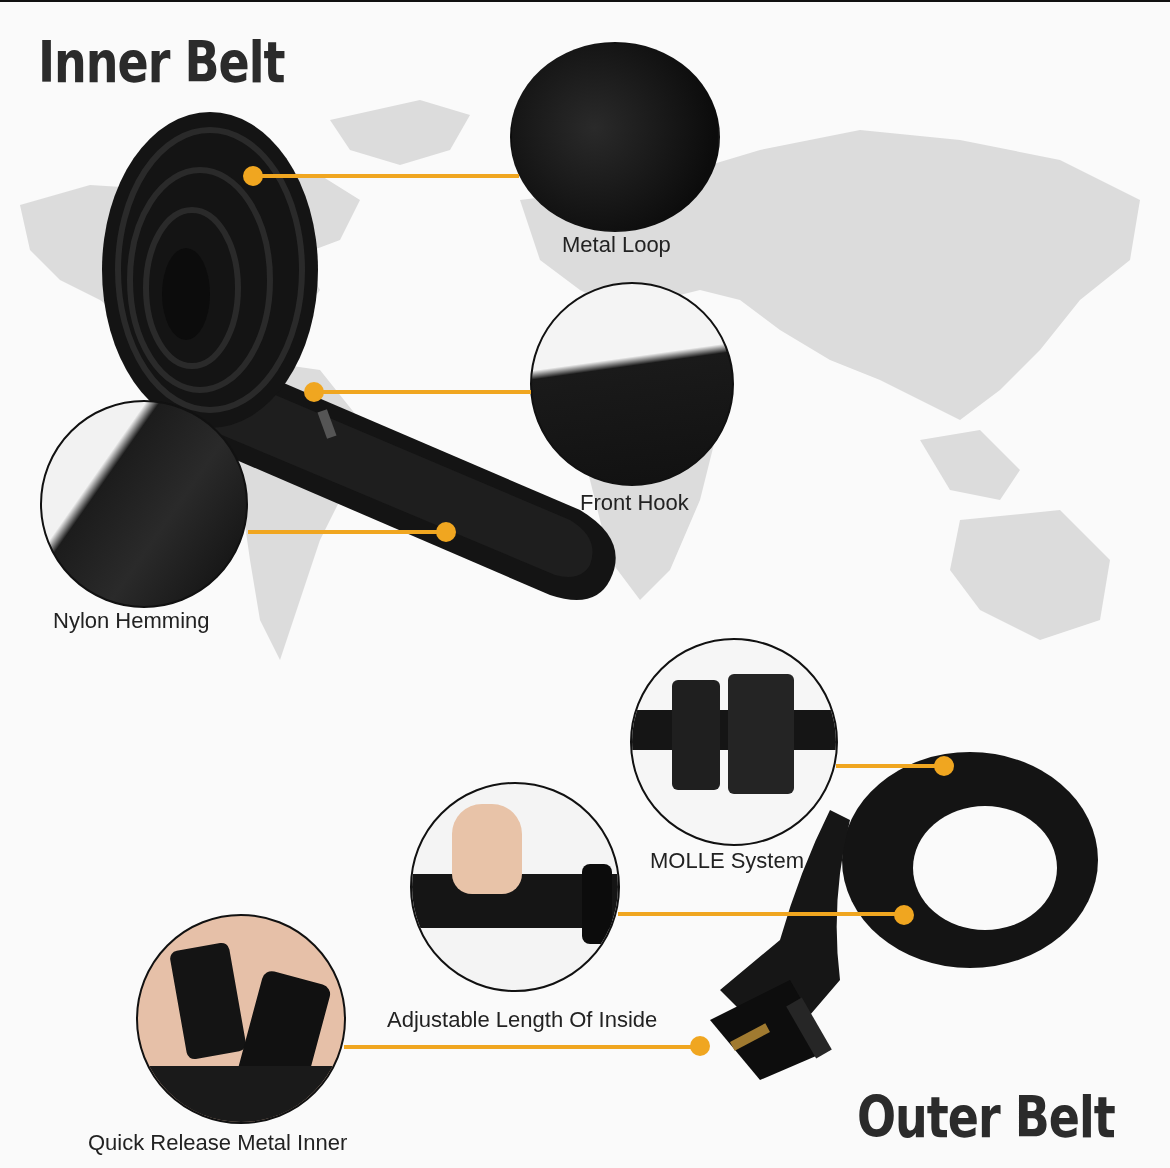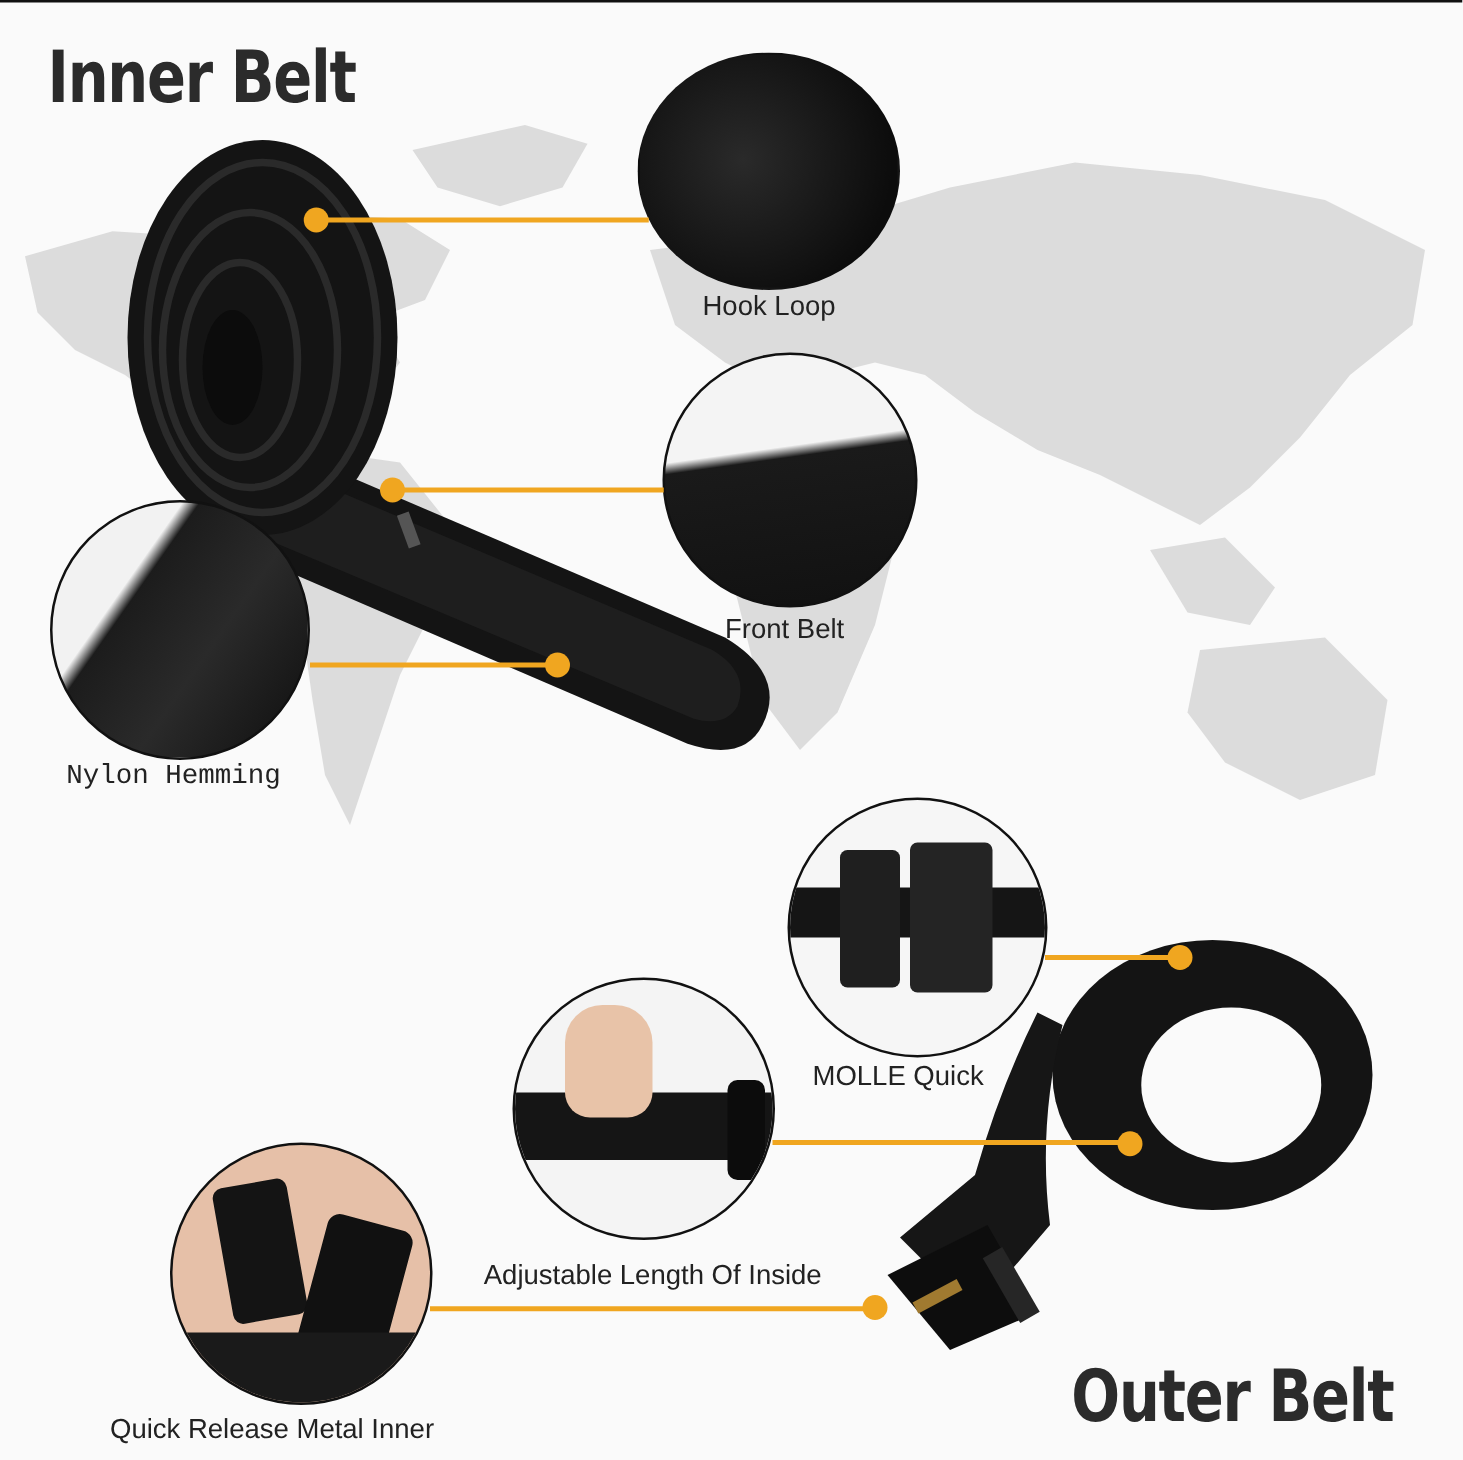--- a/index.html
+++ b/index.html
@@ -42,49 +42,49 @@
   <ellipse cx="110" cy="160" rx="92" ry="140" fill="none" stroke="#2a2a2a" stroke-width="6"></ellipse>
   <ellipse cx="100" cy="170" rx="70" ry="110" fill="none" stroke="#2a2a2a" stroke-width="6"></ellipse>
   <ellipse cx="92" cy="178" rx="46" ry="78" fill="none" stroke="#2a2a2a" stroke-width="6"></ellipse>
   <ellipse cx="86" cy="184" rx="24" ry="46" fill="#0c0c0c"></ellipse>
   <rect x="222" y="300" width="10" height="28" fill="#555" transform="rotate(-20 227 314)"></rect>
 </svg>
 
 <div class="circle" style="left:510px;top:42px;width:210px;height:190px;border-color:transparent;background:radial-gradient(circle at 40% 45%,#2a2a2a,#0c0c0c 75%);"></div>
 <div class="line" style="left:254px;top:174px;width:265px;"></div>
 <div class="dot" style="left:243px;top:166px;"></div>
-<div class="label" style="left:562px;top:232px;">Hook Loop</div>
+<div class="label" style="left:562px;top:232px;">Metal Loop</div>
 
 <div class="circle" style="left:530px;top:282px;width:204px;height:204px;background:linear-gradient(172deg,#f4f4f4 0%,#f4f4f4 38%,#1a1a1a 42%,#111 100%);"></div>
 <div class="line" style="left:313px;top:390px;width:218px;"></div>
 <div class="dot" style="left:304px;top:382px;"></div>
-<div class="label" style="left:580px;top:490px;">Front Belt</div>
+<div class="label" style="left:580px;top:490px;">Front Hook</div>
 
 <div class="circle" style="left:40px;top:400px;width:208px;height:208px;background:linear-gradient(125deg,#f2f2f2 0%,#f2f2f2 30%,#1c1c1c 34%,#2a2a2a 60%,#0e0e0e 100%);"></div>
 <div class="line" style="left:248px;top:530px;width:200px;"></div>
 <div class="dot" style="left:436px;top:522px;"></div>
-<div class="label" style="left:53px;top:608px;font-family:Liberation Mono, monospace;">Nylon Hemming</div>
+<div class="label" style="left:53px;top:608px;">Nylon Hemming</div>
 
 <svg class="belt-roll" style="left:640px;top:750px;" width="470" height="340" viewBox="0 0 470 340">
   <ellipse cx="330" cy="110" rx="128" ry="108" fill="#141414"></ellipse>
   <ellipse cx="345" cy="118" rx="72" ry="62" fill="#fafafa"></ellipse>
   <path d="M210 70 Q190 150 200 230 L140 300 L80 240 L140 190 Q160 120 190 60 Z" fill="#161616"></path>
   <path d="M70 270 L150 230 L190 300 L120 330 Z" fill="#0d0d0d"></path>
   <rect x="160" y="248" width="18" height="60" fill="#262626" transform="rotate(-30 169 278)"></rect>
   <rect x="90" y="282" width="40" height="10" fill="#a07a30" transform="rotate(-28 110 287)"></rect>
 </svg>
 
 <div class="circle" style="left:630px;top:638px;width:208px;height:208px;background:#f6f6f6;">
   <div style="position:absolute;left:0;top:70px;width:208px;height:40px;background:#151515;"></div>
   <div style="position:absolute;left:40px;top:40px;width:48px;height:110px;background:#1f1f1f;border-radius:6px;"></div>
   <div style="position:absolute;left:96px;top:34px;width:66px;height:120px;background:#242424;border-radius:6px;"></div>
 </div>
 <div class="line" style="left:836px;top:764px;width:108px;"></div>
 <div class="dot" style="left:934px;top:756px;"></div>
-<div class="label" style="left:650px;top:848px;">MOLLE Quick</div>
+<div class="label" style="left:650px;top:848px;">MOLLE System</div>
 
 <div class="circle" style="left:410px;top:782px;width:210px;height:210px;background:#f4f4f4;">
   <div style="position:absolute;left:0;top:90px;width:210px;height:54px;background:#151515;"></div>
   <div style="position:absolute;left:40px;top:20px;width:70px;height:90px;background:#e8c3a8;border-radius:30px 30px 20px 20px;"></div>
   <div style="position:absolute;left:170px;top:80px;width:30px;height:80px;background:#0c0c0c;border-radius:8px;"></div>
 </div>
 <div class="line" style="left:618px;top:912px;width:288px;"></div>
 <div class="dot" style="left:894px;top:905px;"></div>
 <div class="label" style="left:387px;top:1007px;">Adjustable Length Of Inside</div>
 

